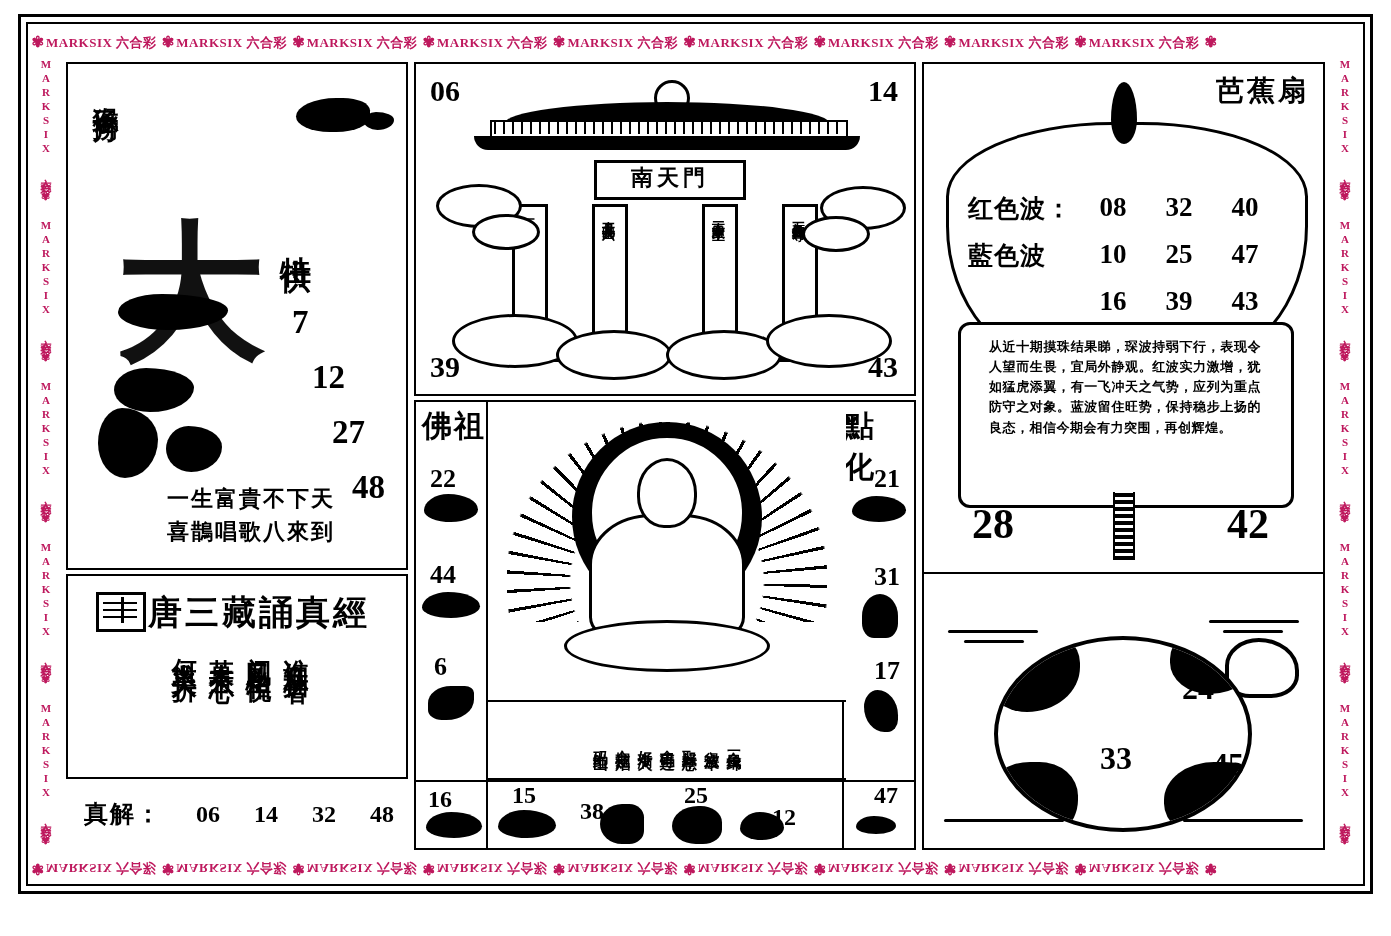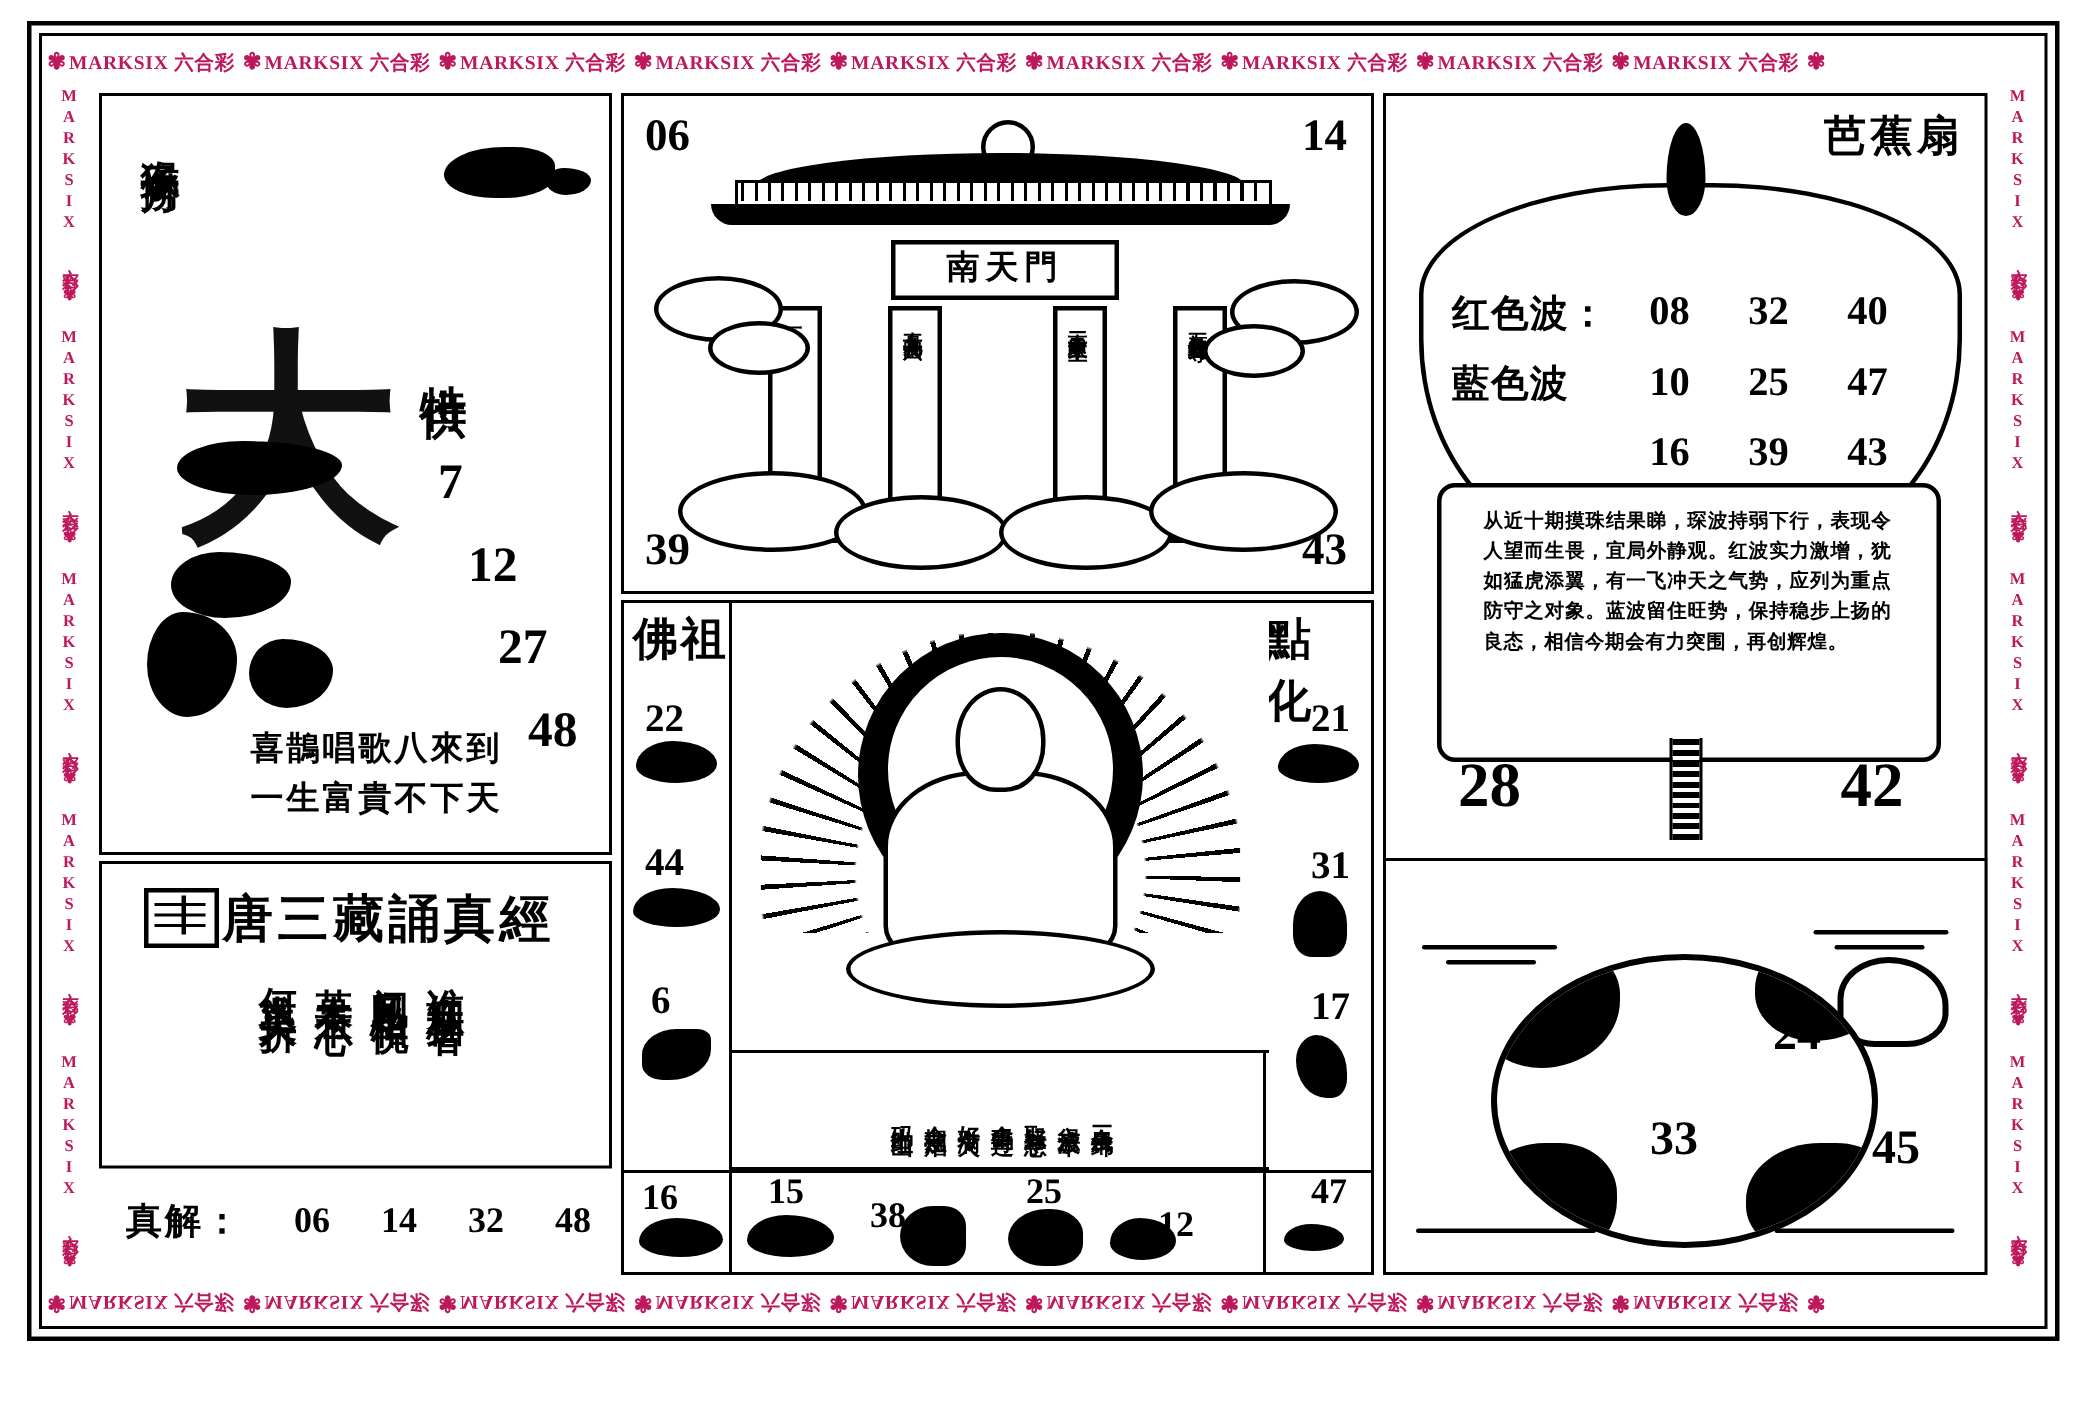--- a/index.html
+++ b/index.html
@@ -200,22 +200,22 @@
       <div class="te-gong">特供：</div>
 
       <div class="num-col">
         <div>7</div>
         <div>12</div>
         <div>27</div>
         <div>48</div>
       </div>
 
       <div class="poem2">
+        <div>一生富貴不下天</div>
         <div>喜鵲唱歌八來到</div>
-        <div>一生富貴不下天</div>
       </div>
     </div>
 
     <div class="panel p-left-bottom">
       <div class="sutra-head">
         <div class="book-icon"></div>
         <div class="sutra-title">唐三藏誦真經</div>
       </div>
       <div class="poem-cols">
         <div class="pcol">谁知林栖者，</div>
@@ -381,17 +381,17 @@
 
       <div class="shell">
         <div class="spot" style="left:-14px;top:-10px;width:96px;height:82px;"></div>
         <div class="spot" style="right:-10px;top:-16px;width:88px;height:70px;"></div>
         <div class="spot" style="left:-16px;bottom:-18px;width:96px;height:84px;"></div>
         <div class="spot" style="right:-16px;bottom:-10px;width:100px;height:76px;"></div>
       </div>
 
       <div class="tn" style="left:258px;top:96px;">24</div>
       <div class="tn" style="left:176px;top:166px;">33</div>
-      <div class="tn" style="left:288px;top:172px;margin-left:36px;">45</div>
+      <div class="tn" style="left:288px;top:172px;">45</div>
     </div>
 
   </div>
 </div>
 
 </body></html>

